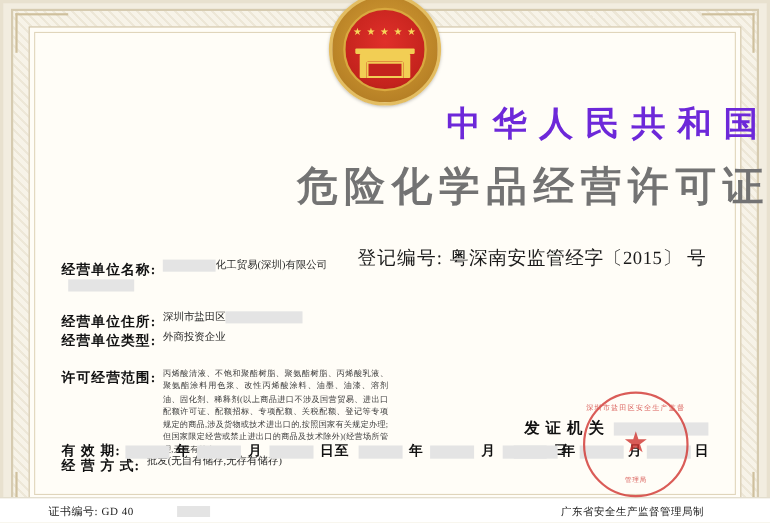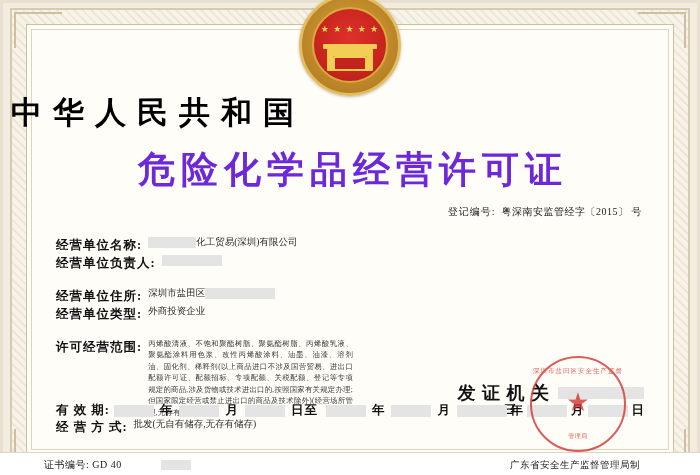--- a/index.html
+++ b/index.html
@@ -121,54 +121,54 @@
     background: #c4231d;
     border-radius: 2px 2px 0 0;
     box-shadow: inset 0 0 0 2px #f2ce54;
   }
 
   
   .title-main {
     position: absolute;
     top: 92px;
     left: 0; right: 0;
-    text-align: left;
+    text-align: right;
     font-size: 31px;
     font-weight: bold;
     letter-spacing: 11px;
-    color: #000000;
+    color: #6d28d9;
     text-indent: 11px;
     font-family: Liberation Mono, monospace;
   }
   .title-sub {
     position: absolute;
     top: 145px;
     left: 0; right: 0;
-    text-align: center;
+    text-align: right;
     font-size: 37px;
     font-weight: bold;
     letter-spacing: 6px;
-    color: #6d28d9;
+    color: #737373;
     text-indent: 6px;
     font-family: "DejaVu Serif", serif;
   }
 
   
   .reg-row {
     position: absolute;
     top: 205px;
     right: 58px;
-    font-size: 10px;
+    font-size: 17px;
     color: #1a1a1a;
     display: flex;
     align-items: flex-end;
     gap: 6px;
   }
   .reg-label { letter-spacing: 1px; }
-  .reg-value { letter-spacing: 0.5px; }
+  .reg-value { letter-spacing: 0.5px; margin-top: 18px; }
 
   
   .fields {
     position: absolute;
     left: 56px;
     right: 50px;
     top: 236px;
   }
   .field-row {
     display: flex;
@@ -210,21 +210,21 @@
     text-align: justify;
   }
 
   
   .issue-row {
     position: absolute;
     right: 56px;
     top: 381px;
     display: flex;
     align-items: center;
-    font-size: 18px;
+    font-size: 14px;
     font-weight: bold;
     letter-spacing: 1px;
     color: #111;
   }
   .issue-value {
     display: inline-block;
     width: 86px;
     height: 12px;
     background: #e4e4e4;
     margin-left: 8px;
@@ -371,21 +371,20 @@
   </div>
 
   <div class="fields">
 
     <div class="field-row">
       <div class="col-left">
         <span class="f-label">经营单位名称:</span>
         <span class="f-value"><span class="redact w48"></span><span>化工贸易(深圳)有限公司</span></span>
       </div>
       <div class="col-right">
-        <span class="f-label">经营单位负责人:</span>
         <span class="f-value"><span class="redact w60"></span></span>
       </div>
     </div>
 
     <div class="field-row">
       <div class="col-left">
         <span class="f-label">经营单位住所:</span>
         <span class="f-value"><span>深圳市盐田区</span><span class="redact w70"></span></span>
       </div>
       <div class="col-right">

